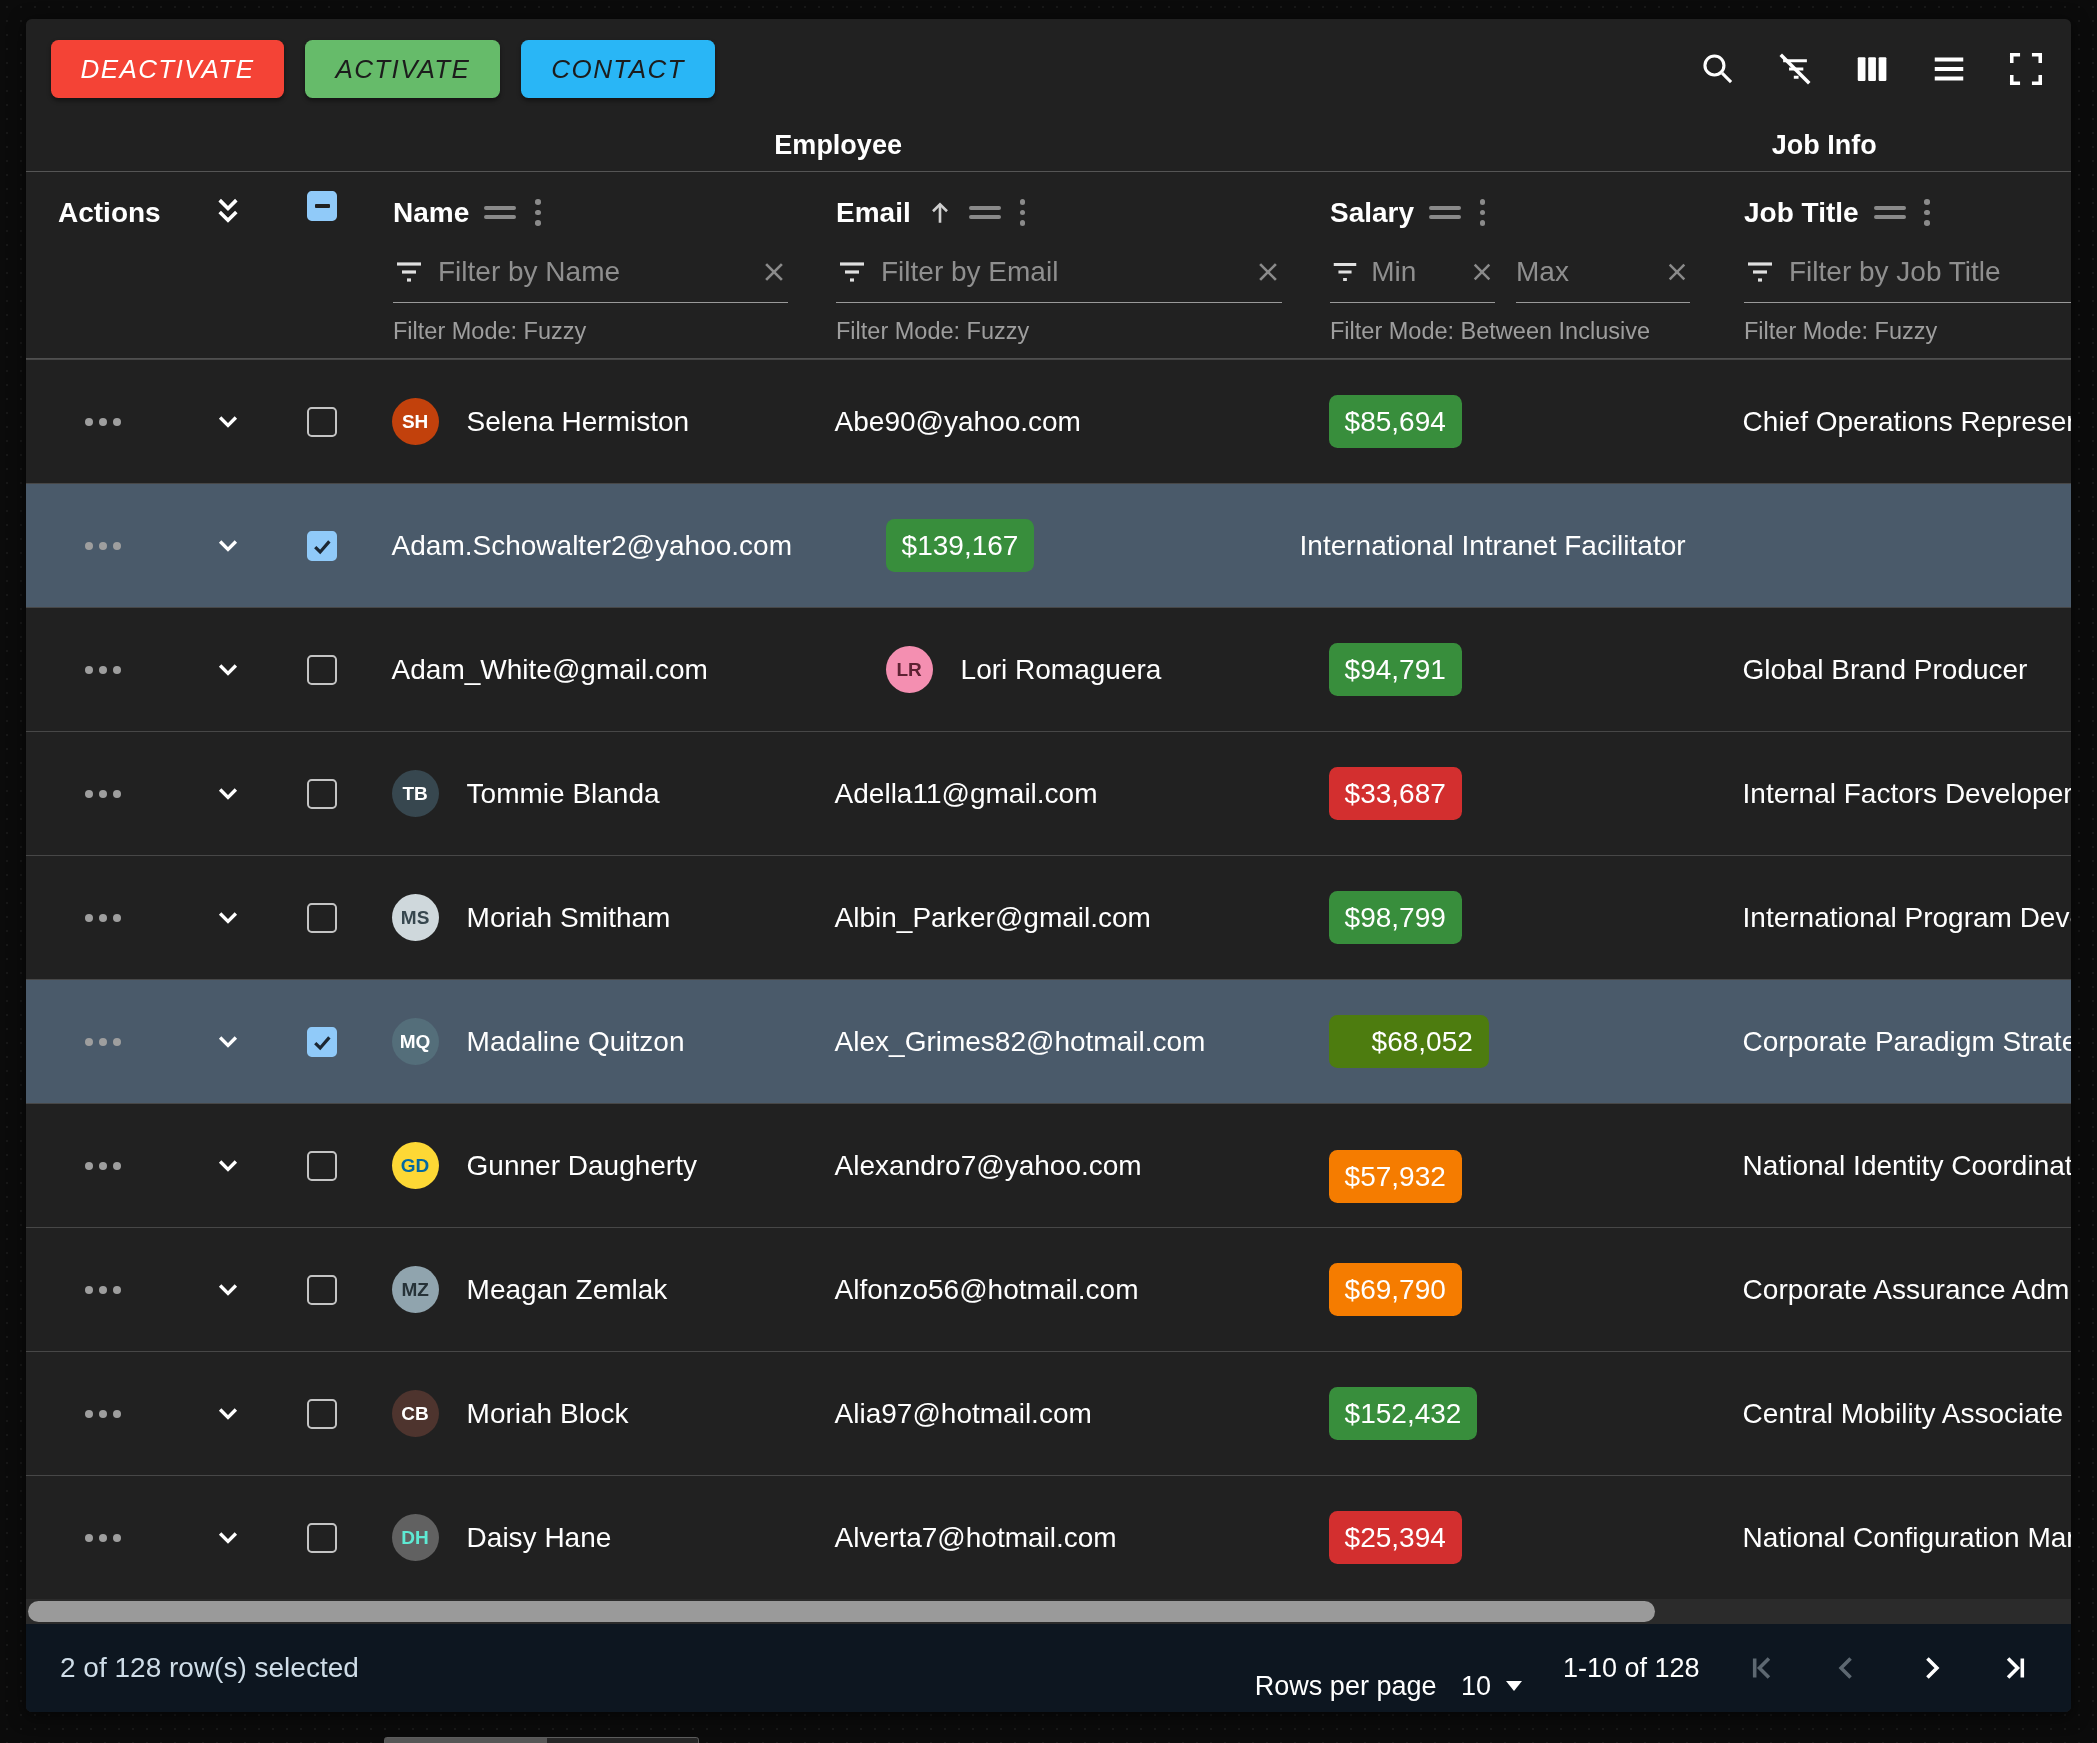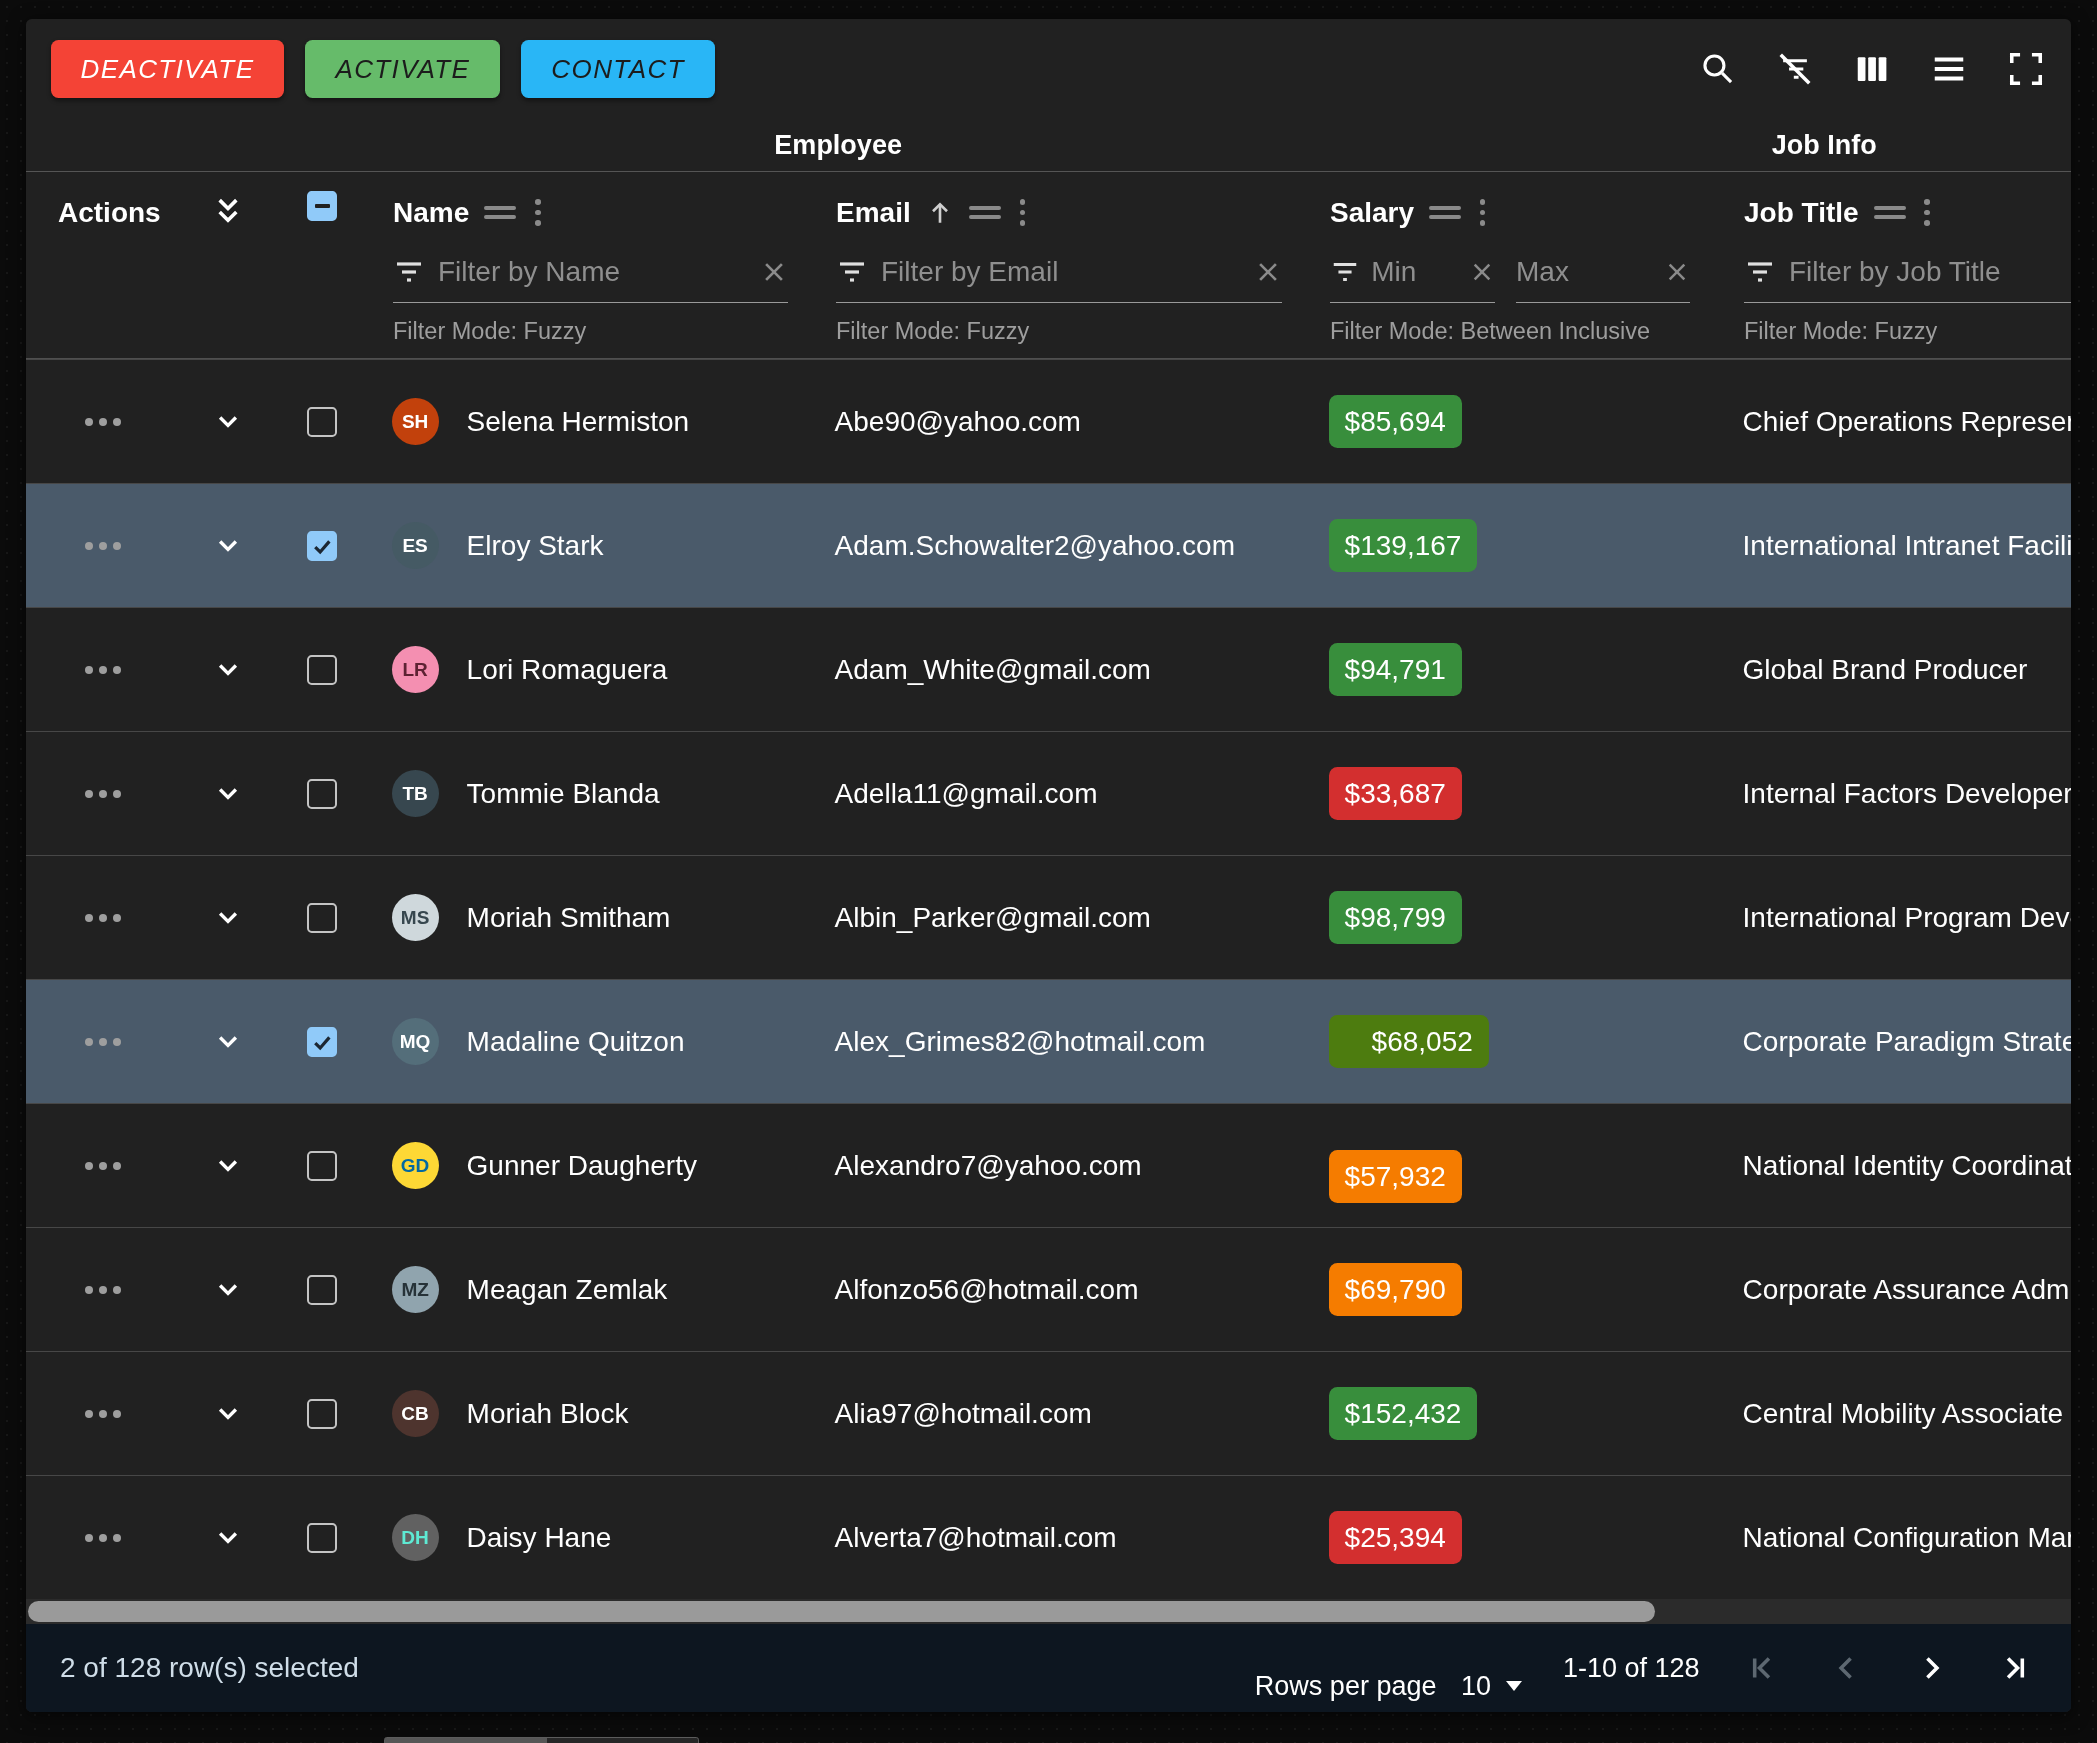--- a/index.html
+++ b/index.html
@@ -383,24 +383,20 @@
                 </svg>
       </button>
     </div>
     <div class="td td-select">
       <button class="checkbox checked">
         <svg class="check" width="22.6" height="22.6" viewBox="0 0 32 32" fill="none" stroke="#1c2733" stroke-width="4.5">
                   <polyline points="6,17 13,24 26,9"></polyline>
                 </svg>
       </button>
     </div>
-    <div class="td td-name">
-      <span class="avatar" style="background: rgb(69, 90, 100); color: rgb(255, 255, 255);">ES</span>
-      <span class="name-text">Elroy Stark</span>
-    </div>
     <div class="td td-email">
       <span>Adam.Schowalter2@yahoo.com</span>
     </div>
     <div class="td td-salary">
       <span class="salary-badge" style="background: rgb(56, 142, 60);">$139,167</span>
     </div>
     <div class="td td-job">
       <span>International Intranet Facilitator</span>
     </div>
   </div>
@@ -418,26 +414,26 @@
         <svg width="36" height="36" viewBox="0 0 32 32" fill="none" stroke="#fff" stroke-width="3">
                   <polyline points="9,12 16,19 23,12"></polyline>
                 </svg>
       </button>
     </div>
     <div class="td td-select">
       <button class="checkbox">
         
       </button>
     </div>
+    <div class="td td-email">
+      <span>Adam_White@gmail.com</span>
+    </div>
     <div class="td td-name">
       <span class="avatar" style="background: rgb(244, 143, 177); color: rgb(93, 34, 51);">LR</span>
       <span class="name-text">Lori Romaguera</span>
-    </div>
-    <div class="td td-email">
-      <span>Adam_White@gmail.com</span>
     </div>
     <div class="td td-salary">
       <span class="salary-badge" style="background: rgb(56, 142, 60);">$94,791</span>
     </div>
     <div class="td td-job">
       <span>Global Brand Producer</span>
     </div>
   </div>
 
   <div class="tr">

